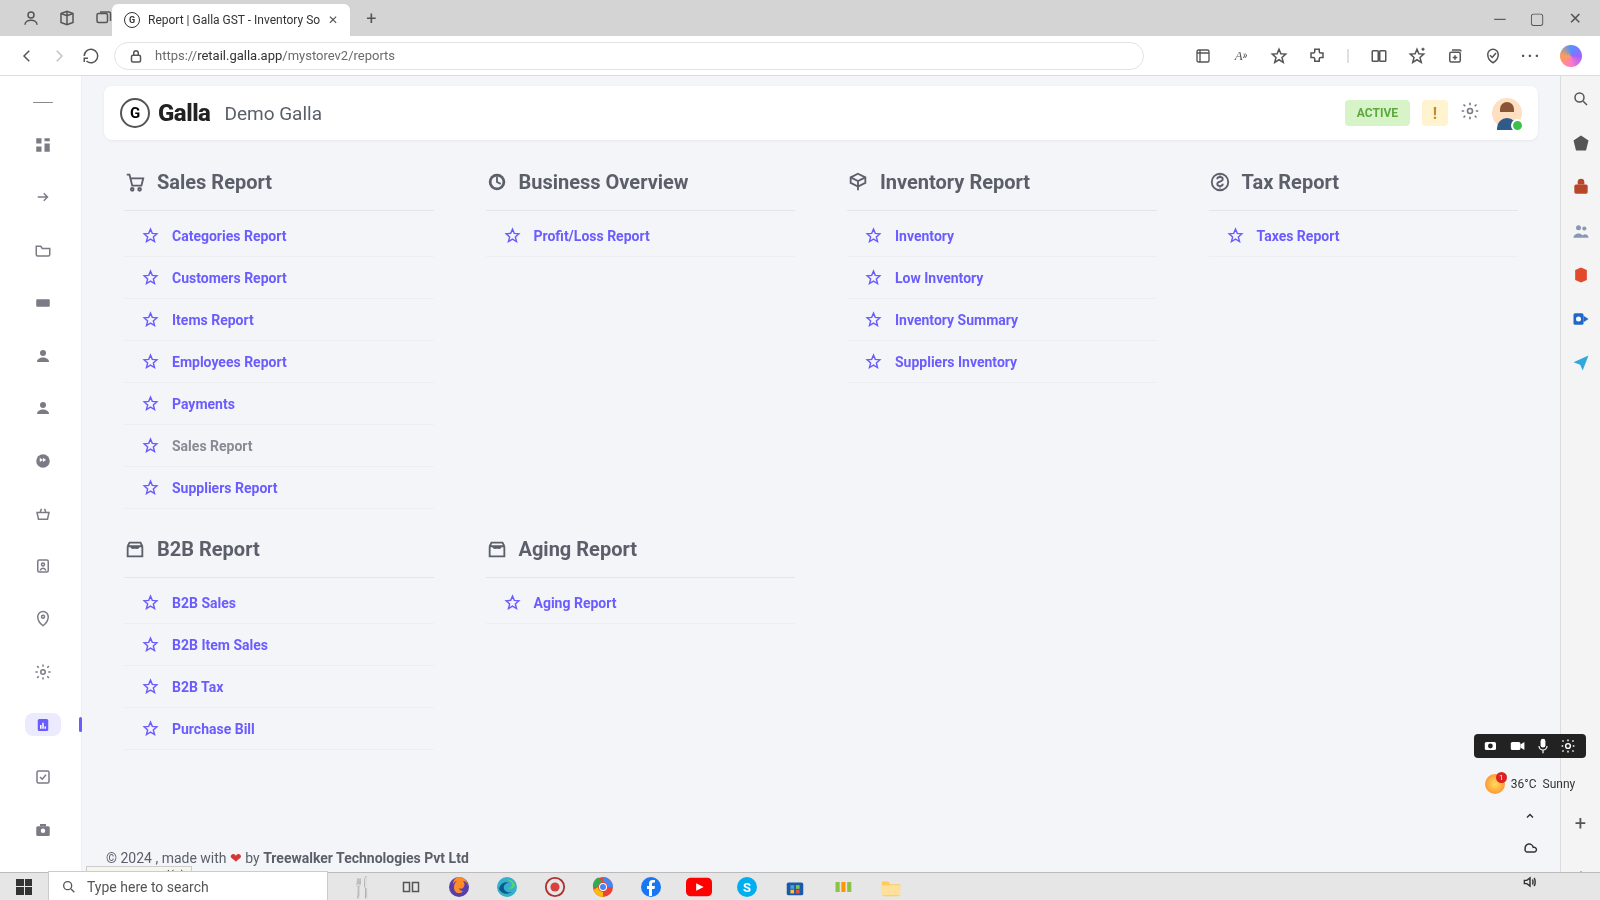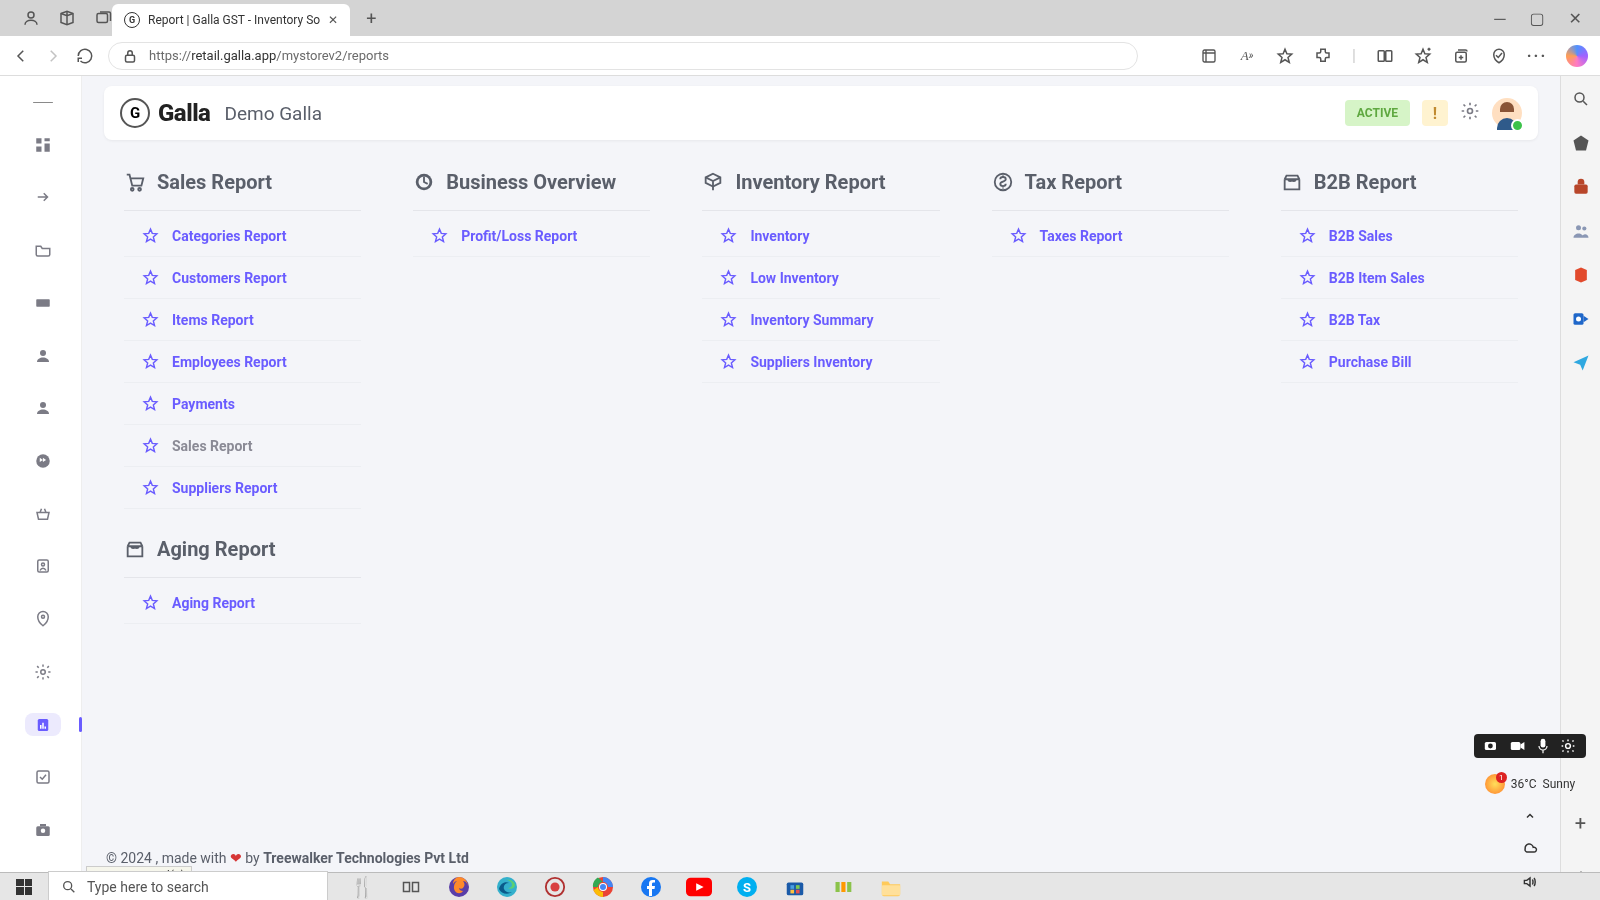--- a/index.html
+++ b/index.html
@@ -8,21 +8,21 @@
     
     .titlebar { height: 36px; background: #d4d4d4; display: flex; align-items: center; }
     .tb-left { display:flex; align-items:center; gap:18px; padding-left:22px; }
     .tb-icon { width:18px; height:18px; color:#555; display:flex; align-items:center; justify-content:center; }
     .tab { height: 32px; margin-top:4px; background: #fff; border-radius: 6px 6px 0 0; display:flex; align-items:center; padding:0 12px; gap:8px; font-size:12px; color:#333; min-width:220px; }
     .tab .favicon { width:16px; height:16px; border-radius:50%; border:1.5px solid #333; display:flex; align-items:center; justify-content:center; font-size:9px; font-weight:700; }
     .tab-close { color:#555; font-size:12px; margin-left:auto; }
     .newtab { font-size:18px; color:#555; padding:0 16px; }
     .tb-right { margin-left:auto; display:flex; gap:24px; padding-right:18px; color:#555; }
     
-    .addr-row { height:40px; background:#fff; border-bottom:1px solid #ddd; display:flex; align-items:center; padding:0 12px; gap:14px; }
+    .addr-row { height:40px; background:#fff; border-bottom:1px solid #ddd; display:flex; align-items:center; padding:0 18px; gap:14px; }
     .addr-icon { width:18px; height:18px; color:#555; display:flex; align-items:center; justify-content:center; }
     .addr-bar { flex:1; max-width:1030px; display:flex; align-items:center; gap:10px; padding:4px 12px; border-radius:18px; font-size:13px; color:#555; border:1px solid #e3e3e3; }
     .addr-text { color:#6b6b6b; }
     .addr-text .host { color:#333; }
     .addr-right { display:flex; gap:20px; margin-left:auto; align-items:center; }
     .copilot { width:22px; height:22px; border-radius:50%; background: conic-gradient(#4f92ff,#a162ff,#ff7ac4,#ff9e54,#4f92ff); }
 
     
     .app { display:flex; height:824px; }
     
@@ -42,21 +42,21 @@
     .brand-sub { font-size:19px; font-weight:400; color:#5a5f6a; }
     .top-right { margin-left:auto; display:flex; align-items:center; gap:12px; }
     .badge-active { background:#d6f4c7; color:#5fa840; font-weight:700; font-size:12px; padding:6px 12px; border-radius:4px; }
     .badge-warn { background:#fff3d0; width:26px; height:26px; border-radius:4px; display:flex; align-items:center; justify-content:center; color:#c08a2f; font-weight:700; }
     .gear2 { color:#7b7b85; }
     .avatar { width:30px; height:30px; border-radius:50%; background:#ffdfc1; position:relative; }
     .avatar::before { content:""; position:absolute; top:4px; left:8px; width:14px; height:10px; background:#8a5436; border-radius:7px 7px 0 0; }
     .avatar::after { content:""; position:absolute; bottom:-4px; right:-2px; width:9px; height:9px; background:#3cc24a; border:2px solid #fff; border-radius:50%; }
     .avatar .body { position:absolute; bottom:-2px; left:5px; width:20px; height:12px; background:#2f5a8a; border-radius:10px 10px 0 0; }
 
-    .grid { display:grid; grid-template-columns: repeat(5, 1fr); gap: 28px 52px; padding: 30px 42px 0 42px; }
+    .grid { display:grid; grid-template-columns: repeat(4, 1fr); gap: 28px 52px; padding: 30px 42px 0 42px; }
     .sec-head { display:flex; align-items:center; gap:11px; font-size:20px; font-weight:700; color:#5a5f6a; padding-bottom:16px; border-bottom:1px solid #e4e5ea; }
     .sec-head svg { width:22px; height:22px; color:#5a5f6a; }
     ul.rlist { list-style:none; margin-top:4px; }
     li.ritem { display:flex; align-items:center; gap:13px; padding:12px 18px; border-bottom:1px solid #eceef2; font-size:14px; }
     li.ritem a { color:#6a5cff; text-decoration:none; font-weight:700; }
     li.ritem .star { color:#6a5cff; width:17px; height:17px; flex-shrink:0; }
     li.ritem.hl .star { position:relative; }
     li.ritem.hl .star::before { content:""; position:absolute; left:-14px; top:-14px; width:46px; height:46px; background:radial-gradient(circle, #fff04a 0%, #fff04a 40%, transparent 70%); border-radius:50%; z-index:-1; }
     li.ritem.hl a { color:#8a8a95; }
 

